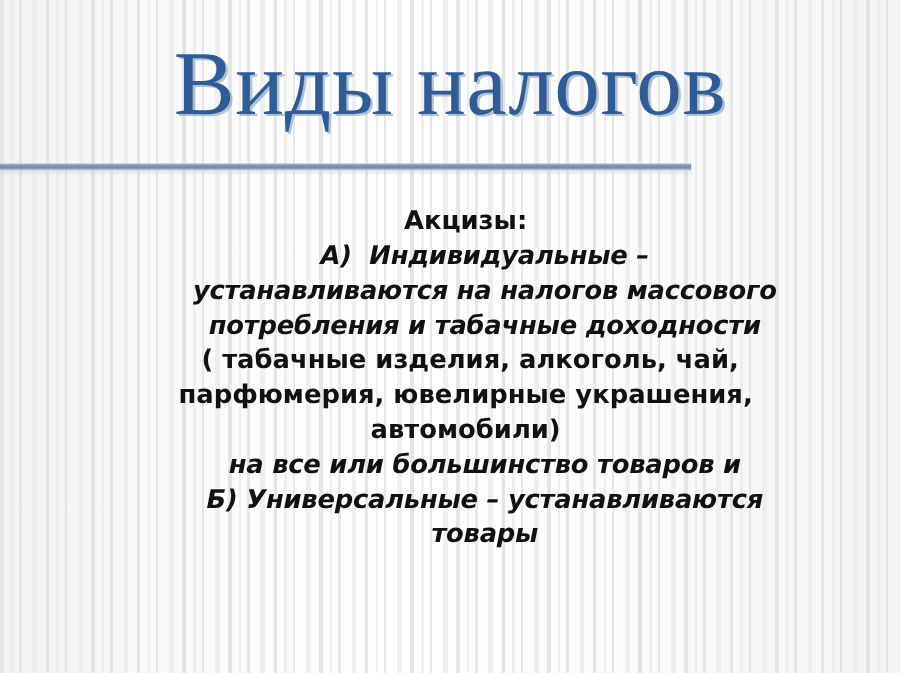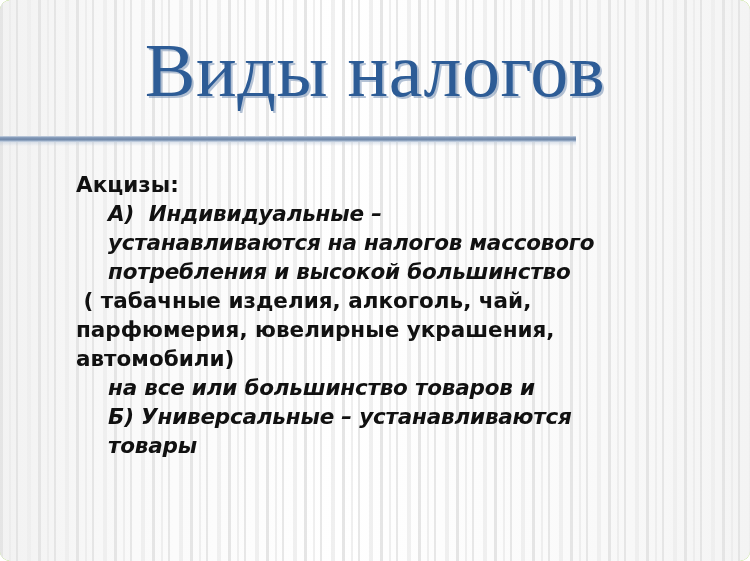--- a/index.html
+++ b/index.html
@@ -7,21 +7,20 @@
     padding: 0;
     background: #ffffff;
   }
   #slide {
     position: relative;
     width: 750px;
     height: 561px;
     overflow: hidden;
     background-color: #84cc16;
     font-family: "DejaVu Sans", sans-serif;
-    border-radius: 10px;
   }
   
   #stripes {
     position: absolute;
     inset: 0;
     background-image:
       repeating-linear-gradient(
         90deg,
         rgba(228,228,228,0.95) 0px,
         rgba(228,228,228,0.95) 3px,
@@ -79,23 +78,24 @@
     left: 0px;
     top: 142px;
     width: 576px;
     height: 4px;
     background: linear-gradient(180deg, rgba(180,195,215,0.45), rgba(255,255,255,0));
   }
 
   
   #body {
     position: absolute;
-    left: 76px;
+    left: 88px;
     top: 170px;
     width: 600px;
+    text-align: center;
   }
   .line {
     font-family: "DejaVu Sans", "Liberation Sans", sans-serif;
     font-size: 21.5px;
     line-height: 29px;
     color: #111111;
     white-space: pre;
   }
   .line.b  { font-weight: bold; font-style: normal; }
   .line.bi { font-weight: bold; font-style: italic; letter-spacing: -0.2px; margin-left: 32px; }
@@ -110,21 +110,21 @@
 
   <div id="title">Виды налогов</div>
 
   <div id="divider"></div>
   <div id="divider-shadow"></div>
 
   <div id="body">
     <div class="line b">Акцизы:</div>
     <div class="line bi">А)  Индивидуальные –</div>
     <div class="line bi">устанавливаются на налогов массового</div>
-    <div class="line bi">потребления и высокой большинство</div>
+    <div class="line bi">потребления и табачные доходности</div>
     <div class="line n"> ( табачные изделия, алкоголь, чай,</div>
     <div class="line n">парфюмерия, ювелирные украшения,</div>
     <div class="line n">автомобили)</div>
     <div class="line bi">на все или большинство товаров и</div>
     <div class="line bi">Б) Универсальные – устанавливаются</div>
     <div class="line bi">товары</div>
   </div>
 
 </div>
 

